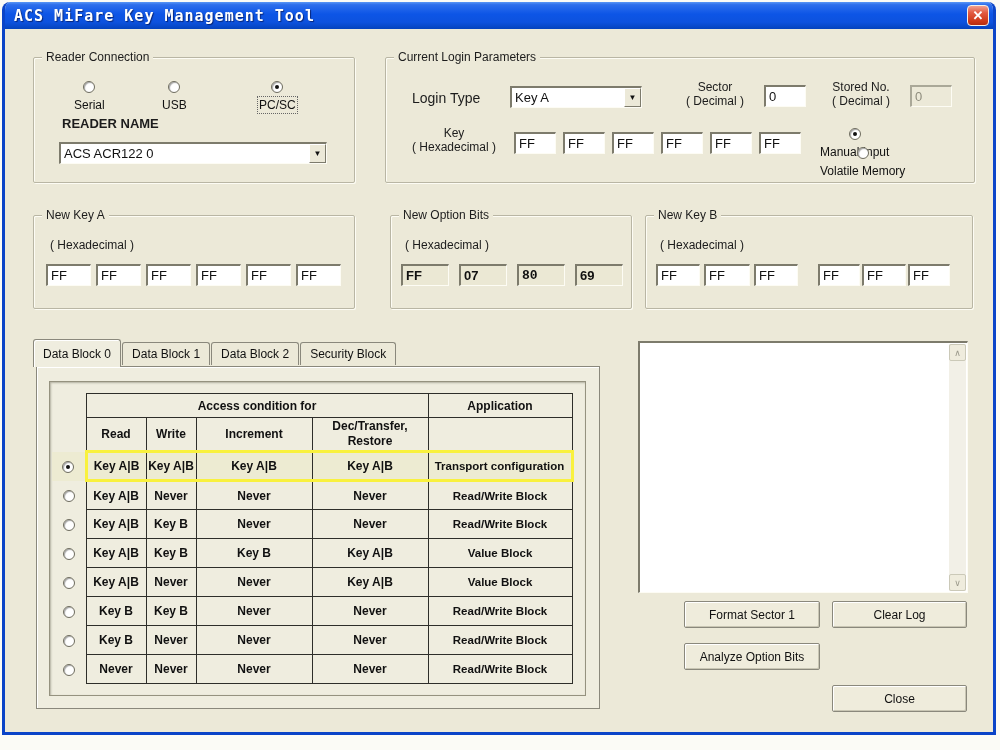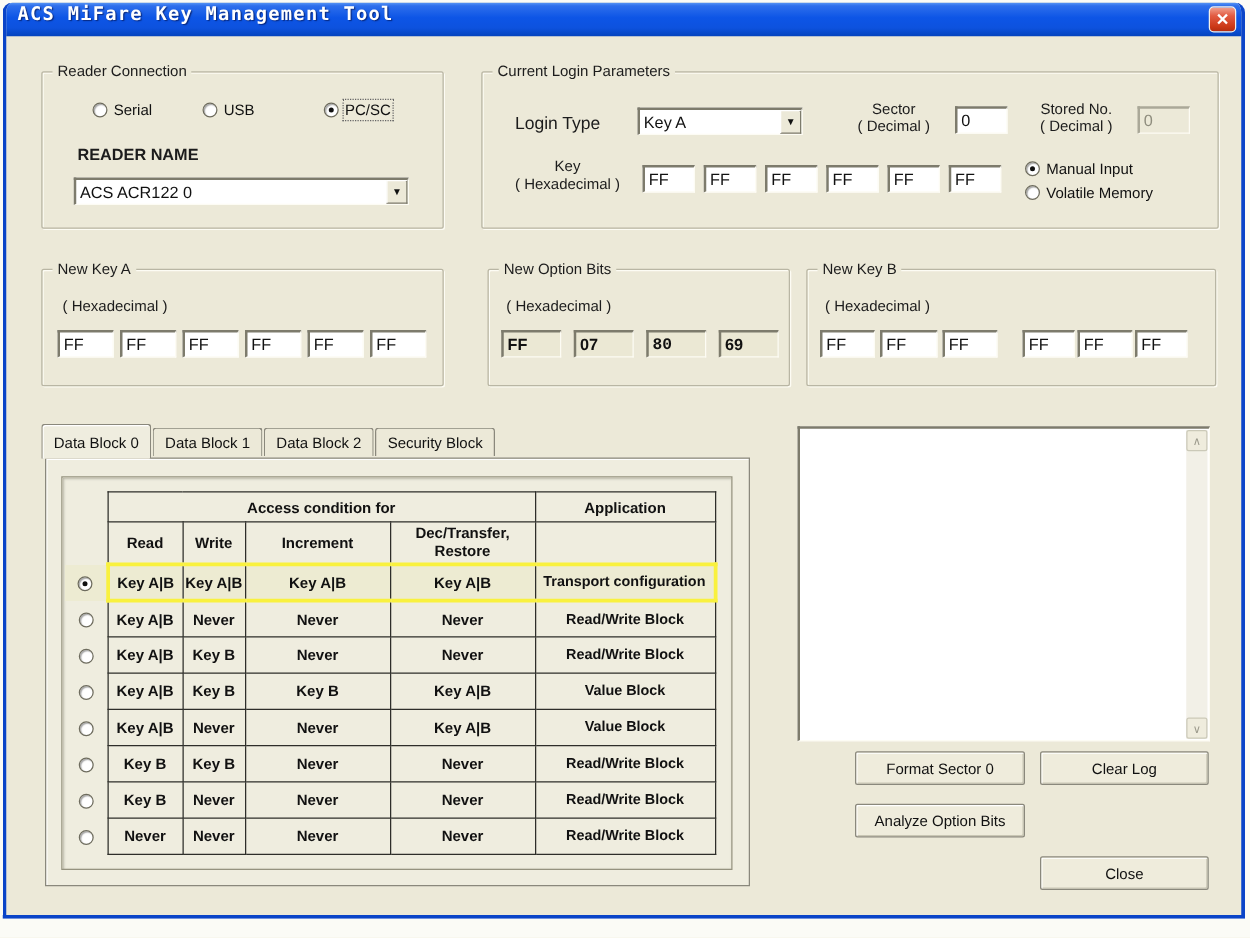--- a/index.html
+++ b/index.html
@@ -5,42 +5,42 @@
   * { margin:0; padding:0; box-sizing:border-box; }
   html,body { width:1000px; height:750px; background:#fbfbf6; overflow:hidden;
     font-family:"Liberation Sans", sans-serif; }
 
   .window { position:absolute; left:2px; top:2px; width:994px; height:733px;
     background:#ECE9D8; border:3px solid #0A44C8; border-top:none;
     border-radius:8px 8px 0 0; overflow:hidden; }
 
   .titlebar { position:absolute; left:-3px; top:0; width:994px; height:27px;
     background:linear-gradient(180deg,#5A97F5 0%,#2E6FEC 10%,#0D55E6 45%,#0D52DE 75%,#0443BD 100%);
-    border-radius:7px 7px 0 0; display:flex; }
+    border-radius:7px 7px 0 0; display:flex; align-items:center; }
   .title-text { color:#fff; font-family:"DejaVu Sans Mono", monospace; font-weight:bold;
     font-size:15px; letter-spacing:1px; padding-left:12px;
     text-shadow:1px 1px 1px rgba(0,0,40,.55); }
   .close-btn { position:absolute; right:7px; top:3px; width:22px; height:21px;
     background:linear-gradient(180deg,#F0A08E 0%,#E25B42 35%,#CC3918 80%,#B52D10 100%);
     border:1px solid #F4F0E8; border-radius:4px; color:#fff; font-size:13px; font-weight:bold;
     display:flex; align-items:center; justify-content:center; cursor:pointer; }
 
   .content { position:absolute; left:0; top:27px; width:780px; height:703px; }
 
   .groupbox { position:absolute; border:1px solid #B9B6A4;
     box-shadow:inset 1px 1px 0 #fdfcf4, 1px 1px 0 #fdfcf4; border-radius:2px; }
   .legend { position:absolute; top:-8px; left:8px; background:#ECE9D8; padding:0 4px;
     font-size:12px; color:#1c1c1c; white-space:nowrap; }
 
   .radio { display:inline-block; width:12px; height:12px; border-radius:50%;
     background:#fff; border:1px solid #6e6c5e;
     box-shadow:inset 1px 1px 1px rgba(0,0,0,.35); position:relative; vertical-align:middle; }
   .radio.checked::after { content:""; position:absolute; left:3px; top:3px; width:4px; height:4px;
     border-radius:50%; background:#111; }
-  .radio-item { display:flex; align-items:center; gap:5px; font-size:12px; color:#111; }
+  .radio-item { display:flex; align-items:center; gap:5px; font-size:12px; color:#111;flex-direction:column; }
   .focus-rect { outline:1px dotted #666; outline-offset:1px; }
 
   .tb, .combo { background:#fff; border-top:2px solid #7d7b6c; border-left:2px solid #7d7b6c;
     border-bottom:1px solid #fdfcf4; border-right:1px solid #fdfcf4; font-size:13px;
     font-family:"Liberation Sans", sans-serif; color:#111; padding:1px 3px; }
   input.tb { height:22px; width:42px; }
   input.tb:disabled, input.tb[readonly].dim { background:#ECE9D8; color:#8f8d7e; }
   input.tb[readonly].optbit { background:#EBE8D4; font-weight:bold; color:#111; }
 
   .combo { height:22px; display:flex; align-items:center; position:relative; padding-right:20px; }
@@ -289,19 +289,19 @@
     </div>
 
     <div class="logbox" style="left:633px; top:312px; width:330px; height:252px;">
       <div class="log-text"></div>
       <div class="scrollbar">
         <div class="sb-btn sb-up">∧</div>
         <div class="sb-btn sb-down">∨</div>
       </div>
     </div>
 
-    <div class="btn" style="left:679px; top:572px; width:136px;">Format Sector 0</div>
+    <div class="btn" style="left:679px; top:572px; width:136px;">Format Sector 1</div>
     <div class="btn" style="left:827px; top:572px; width:135px;">Clear Log</div>
     <div class="btn" style="left:679px; top:614px; width:136px;">Analyze Option Bits</div>
     <div class="btn" style="left:827px; top:656px; width:135px;">Close</div>
 
   </div>
 </div>
 
 </body></html>

